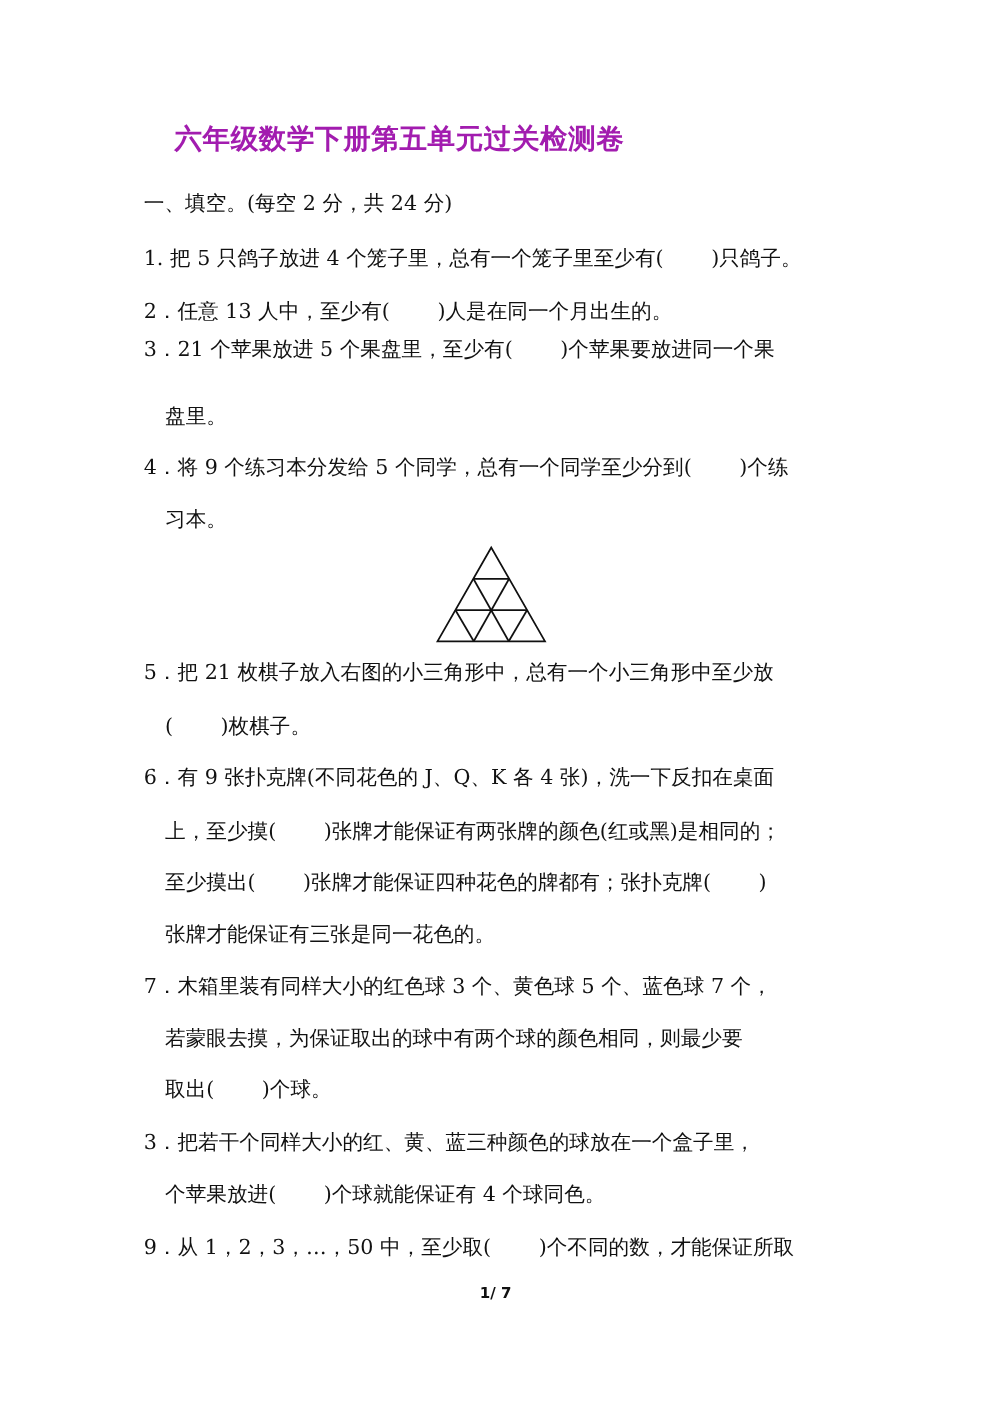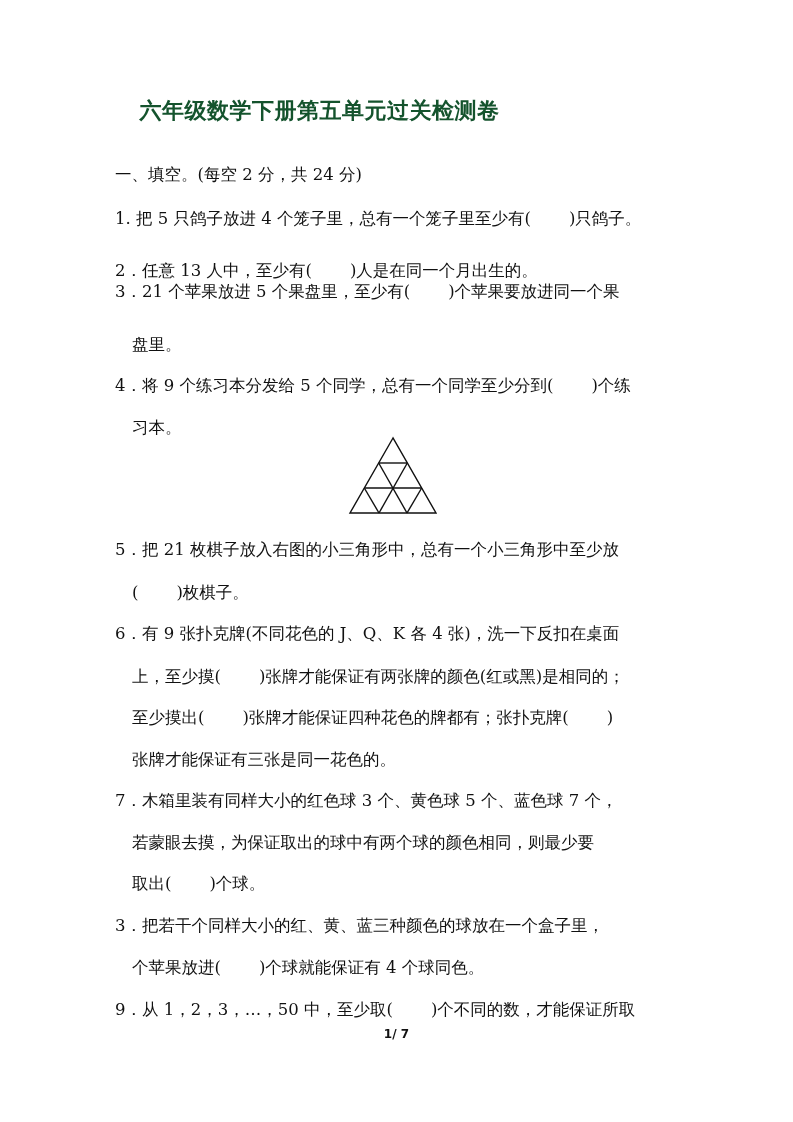--- a/index.html
+++ b/index.html
@@ -1,37 +1,37 @@
 <!DOCTYPE html>
 <html><head>
 <meta charset="utf-8">
 <style>
   html, body { margin: 0; padding: 0; background: #ffffff; }
   body { width: 793px; height: 1122px; position: relative; overflow: hidden;
          font-family: "DejaVu Serif", "Liberation Serif", serif; color: #111; }
   .title { position: absolute; top: 96px; left: 0; width: 639px; text-align: center;
            font-family: "DejaVu Sans", "Liberation Sans", sans-serif; font-weight: bold;
-           font-size: 22px; color: #14532d; letter-spacing: 0.5px; }
-  .line { position: absolute; left: 115px; font-size: 16.5px; line-height: 20px; white-space: nowrap; margin-top: 12px; }
+           font-size: 22px; color: #a21caf; letter-spacing: 0.5px; }
+  .line { position: absolute; left: 115px; font-size: 16.5px; line-height: 20px; white-space: nowrap; }
   .indent { left: 132px; }
   .blank { display: inline-block; width: 38px; }
   .figure { position: absolute; left: 348px; top: 436px; width: 90px; height: 80px; }
   .page-num { position: absolute; top: 1027px; left: 0; width: 793px; text-align: center;
               font-family: "DejaVu Sans", "Liberation Sans", sans-serif; font-size: 12px; font-weight: bold; }
 </style>
 </head>
 <body>
 
 <div class="title">六年级数学下册第五单元过关检测卷</div>
 
 <div class="line" style="top:153px">一、填空。(每空 2 分，共 24 分)</div>
 
 <div class="line" style="top:197px"><span>1. 把 5 只鸽子放进 4 个笼子里，总有一个笼子里至少有(</span><span class="blank"></span><span>)只鸽子。</span></div>
 
-<div class="line" style="top:249px"><span>2．任意 13 人中，至少有(</span><span class="blank"></span><span>)人是在同一个月出生的。</span></div>
+<div class="line" style="top:239px"><span>2．任意 13 人中，至少有(</span><span class="blank"></span><span>)人是在同一个月出生的。</span></div>
 
 <div class="line" style="top:270px"><span>3．21 个苹果放进 5 个果盘里，至少有(</span><span class="blank"></span><span>)个苹果要放进同一个果</span></div>
 <div class="line indent" style="top:323px">盘里。</div>
 
 <div class="line" style="top:364px"><span>4．将 9 个练习本分发给 5 个同学，总有一个同学至少分到(</span><span class="blank"></span><span>)个练</span></div>
 <div class="line indent" style="top:406px">习本。</div>
 
 <svg class="figure" viewBox="0 0 90 80">
   <g stroke="#111" stroke-width="1.4" fill="none">
     <polygon points="45,2 2,77 88,77"></polygon>

